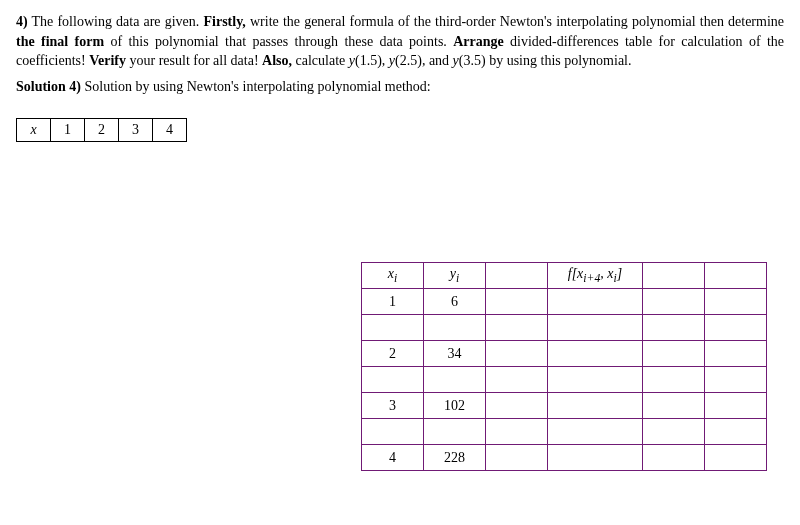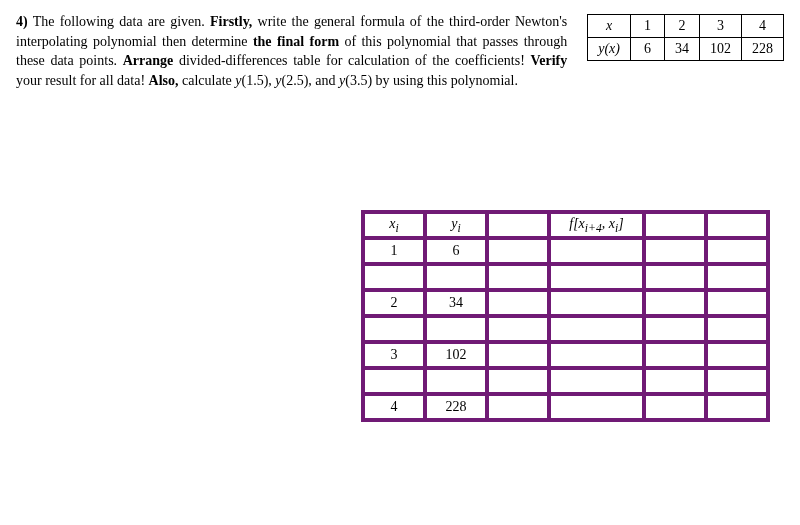--- a/index.html
+++ b/index.html
@@ -13,20 +13,21 @@
       font-family: "Times New Roman", Times, serif;
       font-size: 14px;
       color: #000;
       background: #fff;
       padding: 12px 16px;
       position: relative;
     }
     .top-section {
       display: flex;
       gap: 20px;
+      flex-direction: column;
     }
     .question-text {
       flex: 1;
       line-height: 1.4;
       text-align: justify;
     }
     .data-table-wrap {
       flex-shrink: 0;
       margin-top: 2px;
     }
@@ -47,21 +48,21 @@
       margin-top: 6px;
     }
     .dd-table-wrap {
       margin-top: 120px;
       margin-left: 345px;
     }
     .dd-table {
       border-collapse: collapse;
     }
     .dd-table td, .dd-table th {
-      border: 4px solid #701a75;
+      border: 1px solid #701a75;
       height: 26px;
       text-align: center;
       font-weight: normal;
     }
     .dd-table .c0 { width: 62px; }
     .dd-table .c1 { width: 62px; }
     .dd-table .c2 { width: 62px; }
     .dd-table .c3 { width: 95px; }
     .dd-table .c4 { width: 62px; }
     .dd-table .c5 { width: 62px; }
@@ -71,38 +72,34 @@
     .fn { font-style: italic; font-family: "Times New Roman", serif; }
   </style>
 </head>
 <body>
 
 <div class="top-section">
   <div class="question-text">
     <span>
       <b>4)</b><span> The following data are given. </span><b>Firstly,</b><span> write the general formula of the third-order Newton's interpolating polynomial then determine </span><b>the final form</b><span> of this polynomial that passes through these data points. </span><b>Arrange</b><span> divided-differences table for calculation of the coefficients! </span><b>Verify</b><span> your result for all data! </span><b>Also,</b><span> calculate </span><i>y</i><span>(1.5), </span><i>y</i><span>(2.5), and </span><i>y</i><span>(3.5) by using this polynomial.</span>
     </span>
+    <div class="solution-line">
+      <b>Solution 4)</b><span> Solution by using Newton's interpolating polynomial method:</span>
+    </div>
   </div>
 
   <div class="data-table-wrap">
     <table class="data-table">
       <tbody>
           <tr>
         <th><span class="fn">x</span></th>
         <td>1</td>
         <td>2</td>
         <td>3</td>
         <td>4</td>
-      </tr>
-      <tr>
-        <th><span class="fn">y(x)</span></th>
-        <td>6</td>
-        <td>34</td>
-        <td>102</td>
-        <td>228</td>
       </tr>
     </tbody>
       </table>
   </div>
 </div>
 
 <div class="dd-table-wrap">
   <table class="dd-table">
     <thead>
       <tr>

